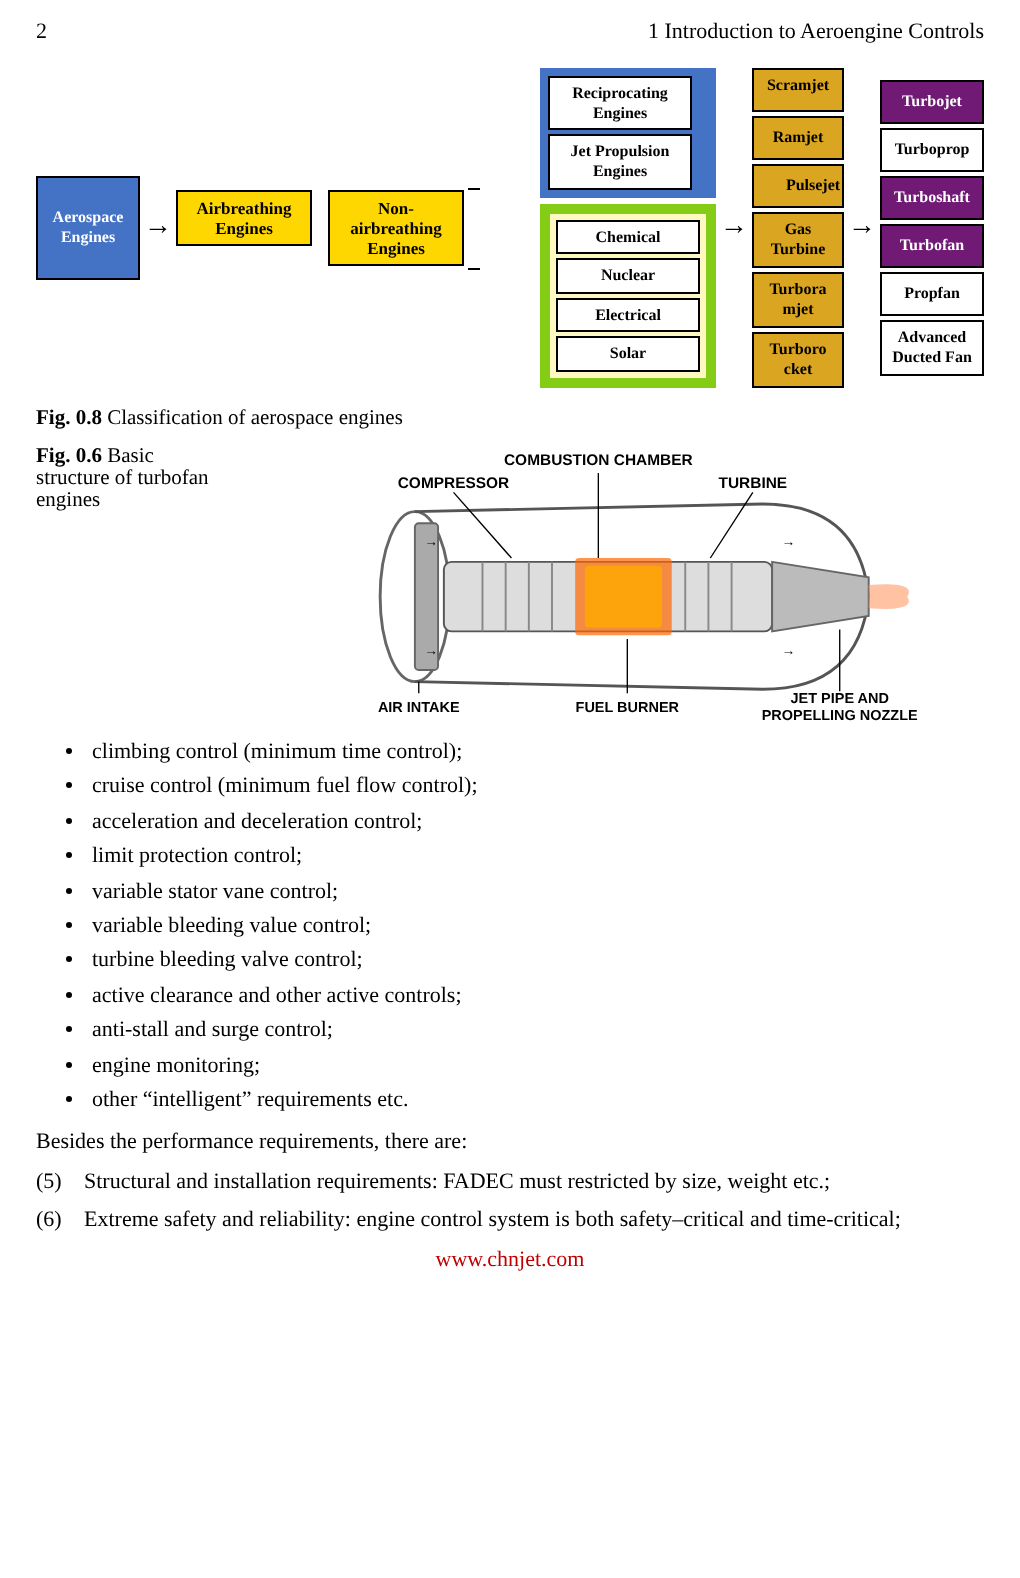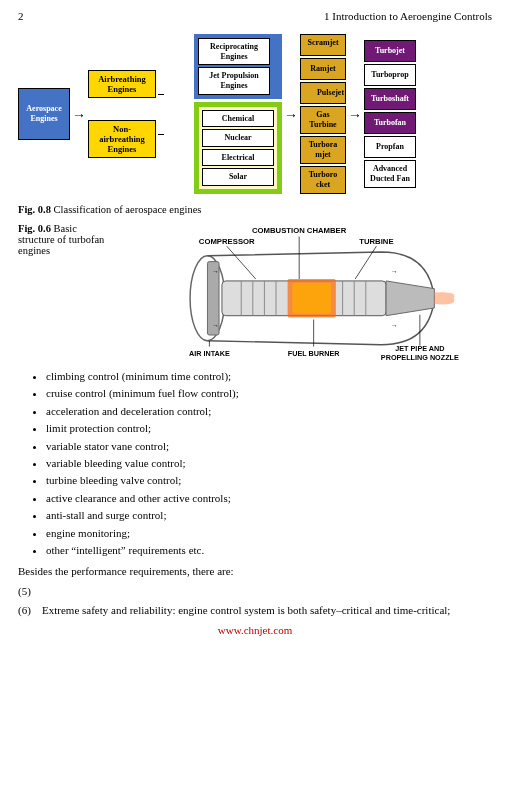--- a/index.html
+++ b/index.html
@@ -109,21 +109,21 @@
 
 <div class="diagram-container">
   <div style="display:flex; align-items:center; gap:2px; font-size:8.5px; padding:4px 0;">
 
     <div class="box box-blue" style="width:52px; height:52px; display:flex; align-items:center; justify-content:center; font-size:8px;">
       <span>Aerospace Engines</span>
     </div>
 
     <div style="font-size:14px;">→</div>
 
-    <div style="display:flex; flex-direction:column; gap:4px; position:relative;">
+    <div style="display:flex; flex-direction:row; gap:4px; position:relative;">
       <div style="display:flex; flex-direction:column; align-items:center; gap:2px;">
         <div class="box box-yellow" style="width:68px; min-height:28px; display:flex; align-items:center; justify-content:center;">
           <span>Airbreathing Engines</span>
         </div>
       </div>
       <div style="height:14px;"></div>
       <div style="display:flex; flex-direction:column; align-items:center; gap:2px;">
         <div class="box box-yellow" style="width:68px; min-height:28px; display:flex; align-items:center; justify-content:center;">
           <span>Non-airbreathing Engines</span>
         </div>
@@ -281,20 +281,21 @@
   <li>active clearance and other active controls;</li>
   <li>anti-stall and surge control;</li>
   <li>engine monitoring;</li>
   <li>other “intelligent” requirements etc.</li>
 </ul>
 
 <p class="para-block">Besides the performance requirements, there are:</p>
 
 <div class="numbered-item">
   <span class="num">(5)</span>
+  <span>Structural and installation requirements: FADEC must restricted by size, weight etc.;</span>
 </div>
 
 <div class="numbered-item">
   <span class="num">(6)</span>
   <span>Extreme safety and reliability: engine control system is both safety–critical and time-critical;</span>
 </div>
 
 <div class="website">www.chnjet.com</div>
 
 </body></html>

